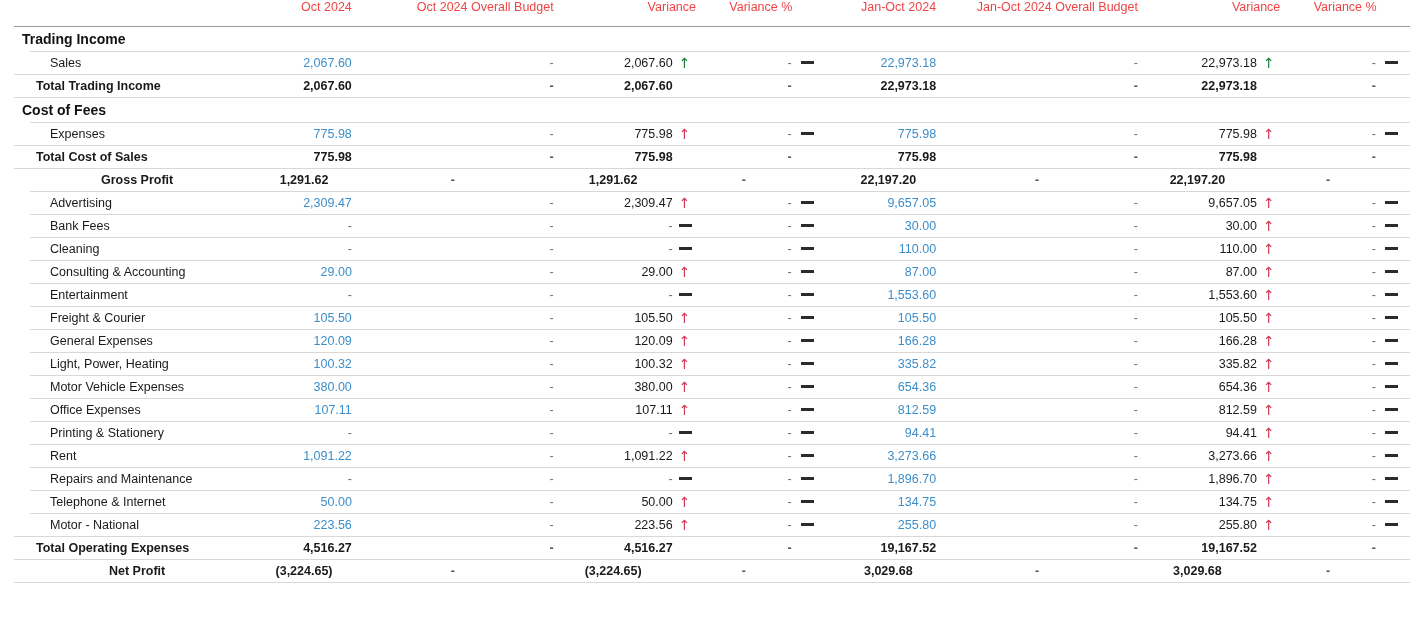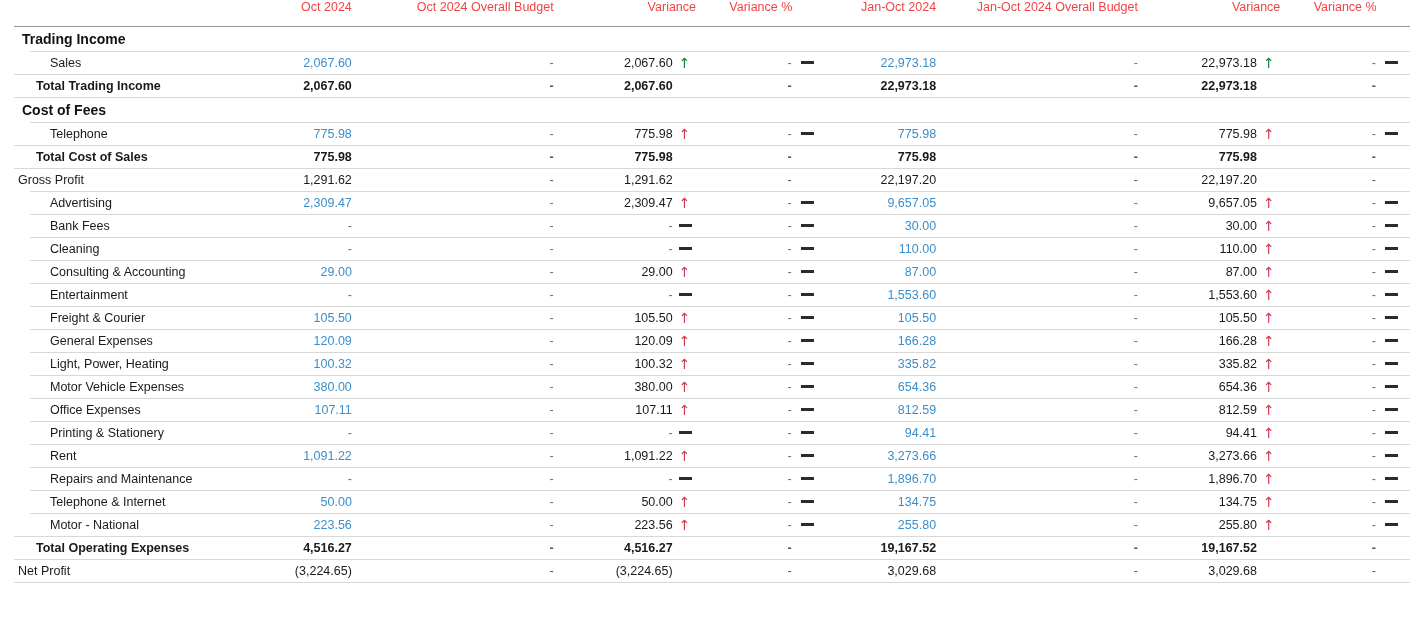--- a/index.html
+++ b/index.html
@@ -81,21 +81,21 @@
     padding-left: 4px;
   }
   tr.section td { height: 24px; line-height: 24px; }
 
   
   td.label .ind0 { padding-left: 4px; }
   td.label .ind1 { padding-left: 22px; display: inline-block; }
   td.label .ind2 { padding-left: 36px; display: inline-block; }
 
   tr.total td { font-weight: bold; }
-  tr.grand td { font-weight: normal; }
+  tr.grand td { font-weight: bold; text-align: center; }
 
   .num-link { color: #3d8ec9; }
   .num-plain { color: #1a1a1a; }
   .dash { color: #6f6f6f; }
   tr.total .dash, tr.grand .dash { color: #555; }
 
   
   td.c-act  { padding-right: 0px; }
   td.c-bud  { padding-right: 0px; }
   td.c-var  { padding-right: 0px; }
@@ -218,21 +218,21 @@
           <td></td>
           <td></td>
           <td></td>
           <td></td>
           <td></td>
           <td></td>
           <td></td>
           <td></td>
         </tr>
         <tr class="item rule-inset">
-          <td class="label"><span class="ind2">Telephone</span></td>
+          <td class="label"><span class="ind2">Expenses</span></td>
           <td class="c-act"><span class="num-link">775.98</span></td>
           <td class="c-bud"><span class="dash">-</span></td>
           <td class="c-var"><span class="num-plain">775.98</span></td>
           <td class="c-ind"><span class="arrow up-bad">↑</span></td>
           <td class="c-pct"><span class="dash">-</span></td>
           <td class="c-pind"><span class="flat"></span></td>
           <td></td>
           <td class="c-act"><span class="num-link">775.98</span></td>
           <td class="c-bud"><span class="dash">-</span></td>
           <td class="c-var"><span class="num-plain">775.98</span></td>

